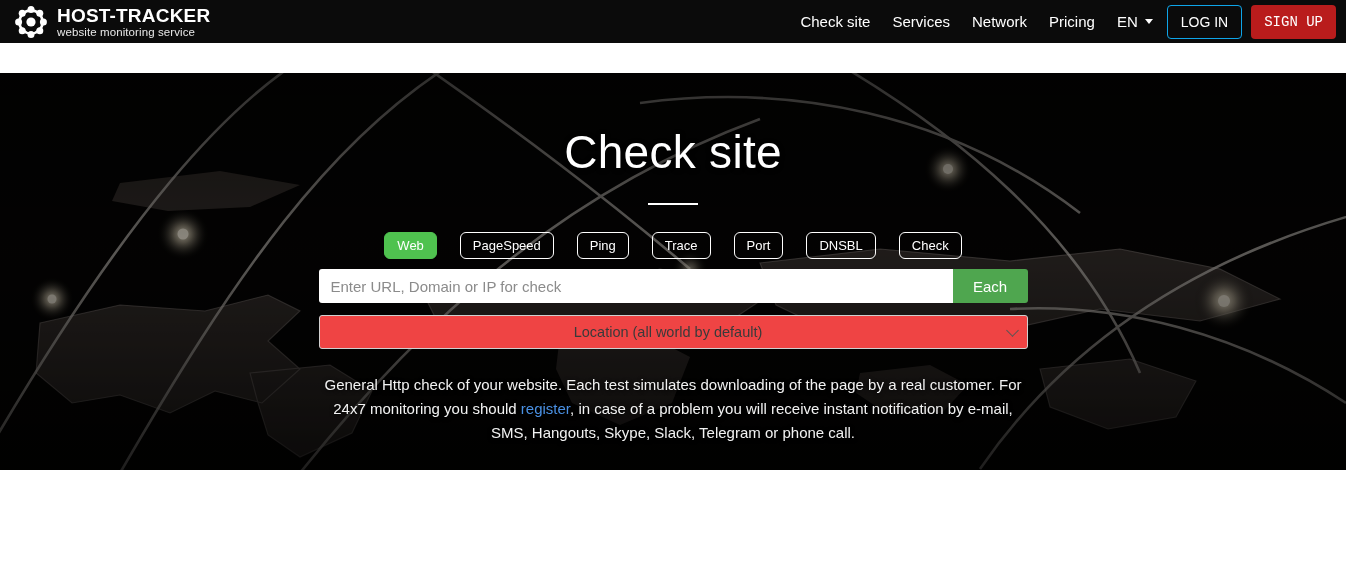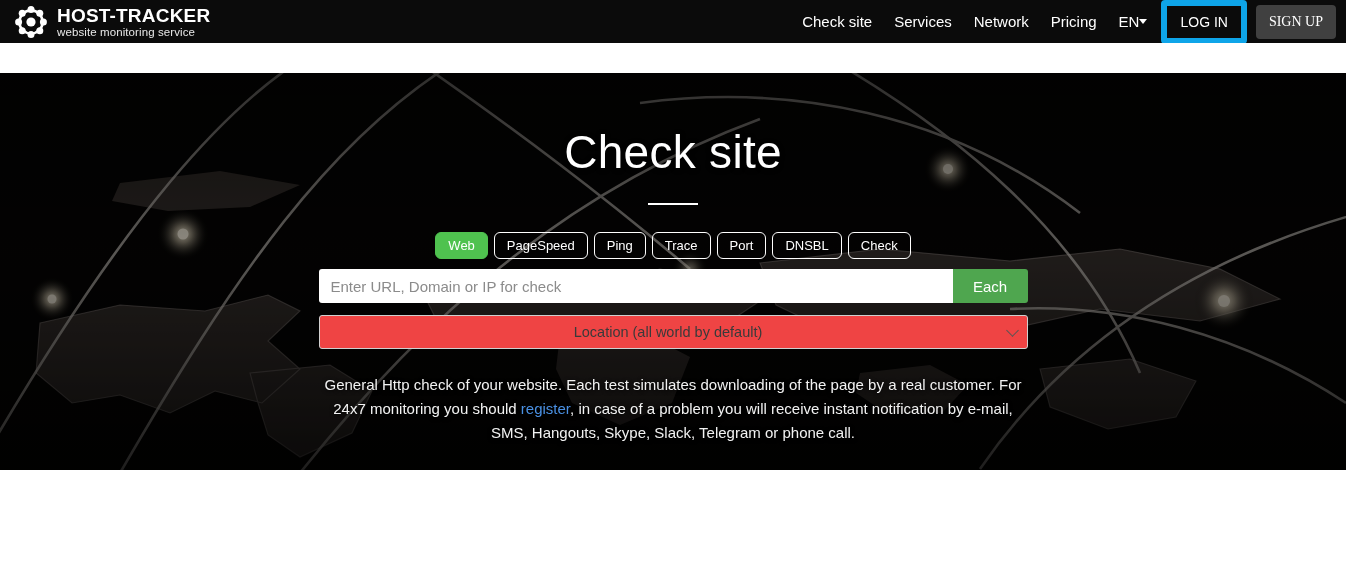--- a/index.html
+++ b/index.html
@@ -61,51 +61,52 @@
     padding: 6px 11px;
     white-space: nowrap;
     cursor: pointer;
   }
   .lang {
     color: #ffffff;
     font-size: 15px;
     padding: 6px 8px 6px 11px;
     display: flex;
     align-items: center;
+    gap: 7px;
     cursor: pointer;
     white-space: nowrap;
   }
   .caret {
     width: 0; height: 0;
     border-left: 4.5px solid transparent;
     border-right: 4.5px solid transparent;
     border-top: 5px solid #ffffff;
   }
   .btn-login {
     color: #ffffff;
     font-size: 14px;
-    border: 6px solid #0ea5e9;
+    border: 1px solid #0ea5e9;
     border-radius: 4px;
     padding: 8px 13px;
     background: transparent;
     margin-left: 6px;
     cursor: pointer;
     font-family: inherit;
     white-space: nowrap;
   }
   .btn-signup {
     color: #ffffff;
     font-size: 14px;
     border: none;
     border-radius: 4px;
     padding: 9px 13px;
-    background: #404040;
+    background: #b91c1c;
     margin-left: 9px;
     cursor: pointer;
-    font-family: Liberation Serif, serif;
+    font-family: Liberation Mono, monospace;
     white-space: nowrap;
   }
 
   
   .gap-white {
     position: absolute;
     top: 43px; left: 0;
     width: 1346px; height: 30px;
     background: #ffffff;
   }
@@ -138,21 +139,21 @@
     text-shadow: 0 1px 5px rgba(0,0,0,.8);
   }
   .hero-divider {
     width: 50px;
     height: 2px;
     background: #ffffff;
     margin-top: 24px;
   }
   .tabs {
     display: flex;
-    gap: 6px;
+    gap: 23px;
     margin-top: 27px;
   }
   .tab {
     border: 1px solid #ffffff;
     border-radius: 6px;
     color: #ffffff;
     background: transparent;
     font-size: 13px;
     padding: 5px 12px;
     cursor: pointer;

